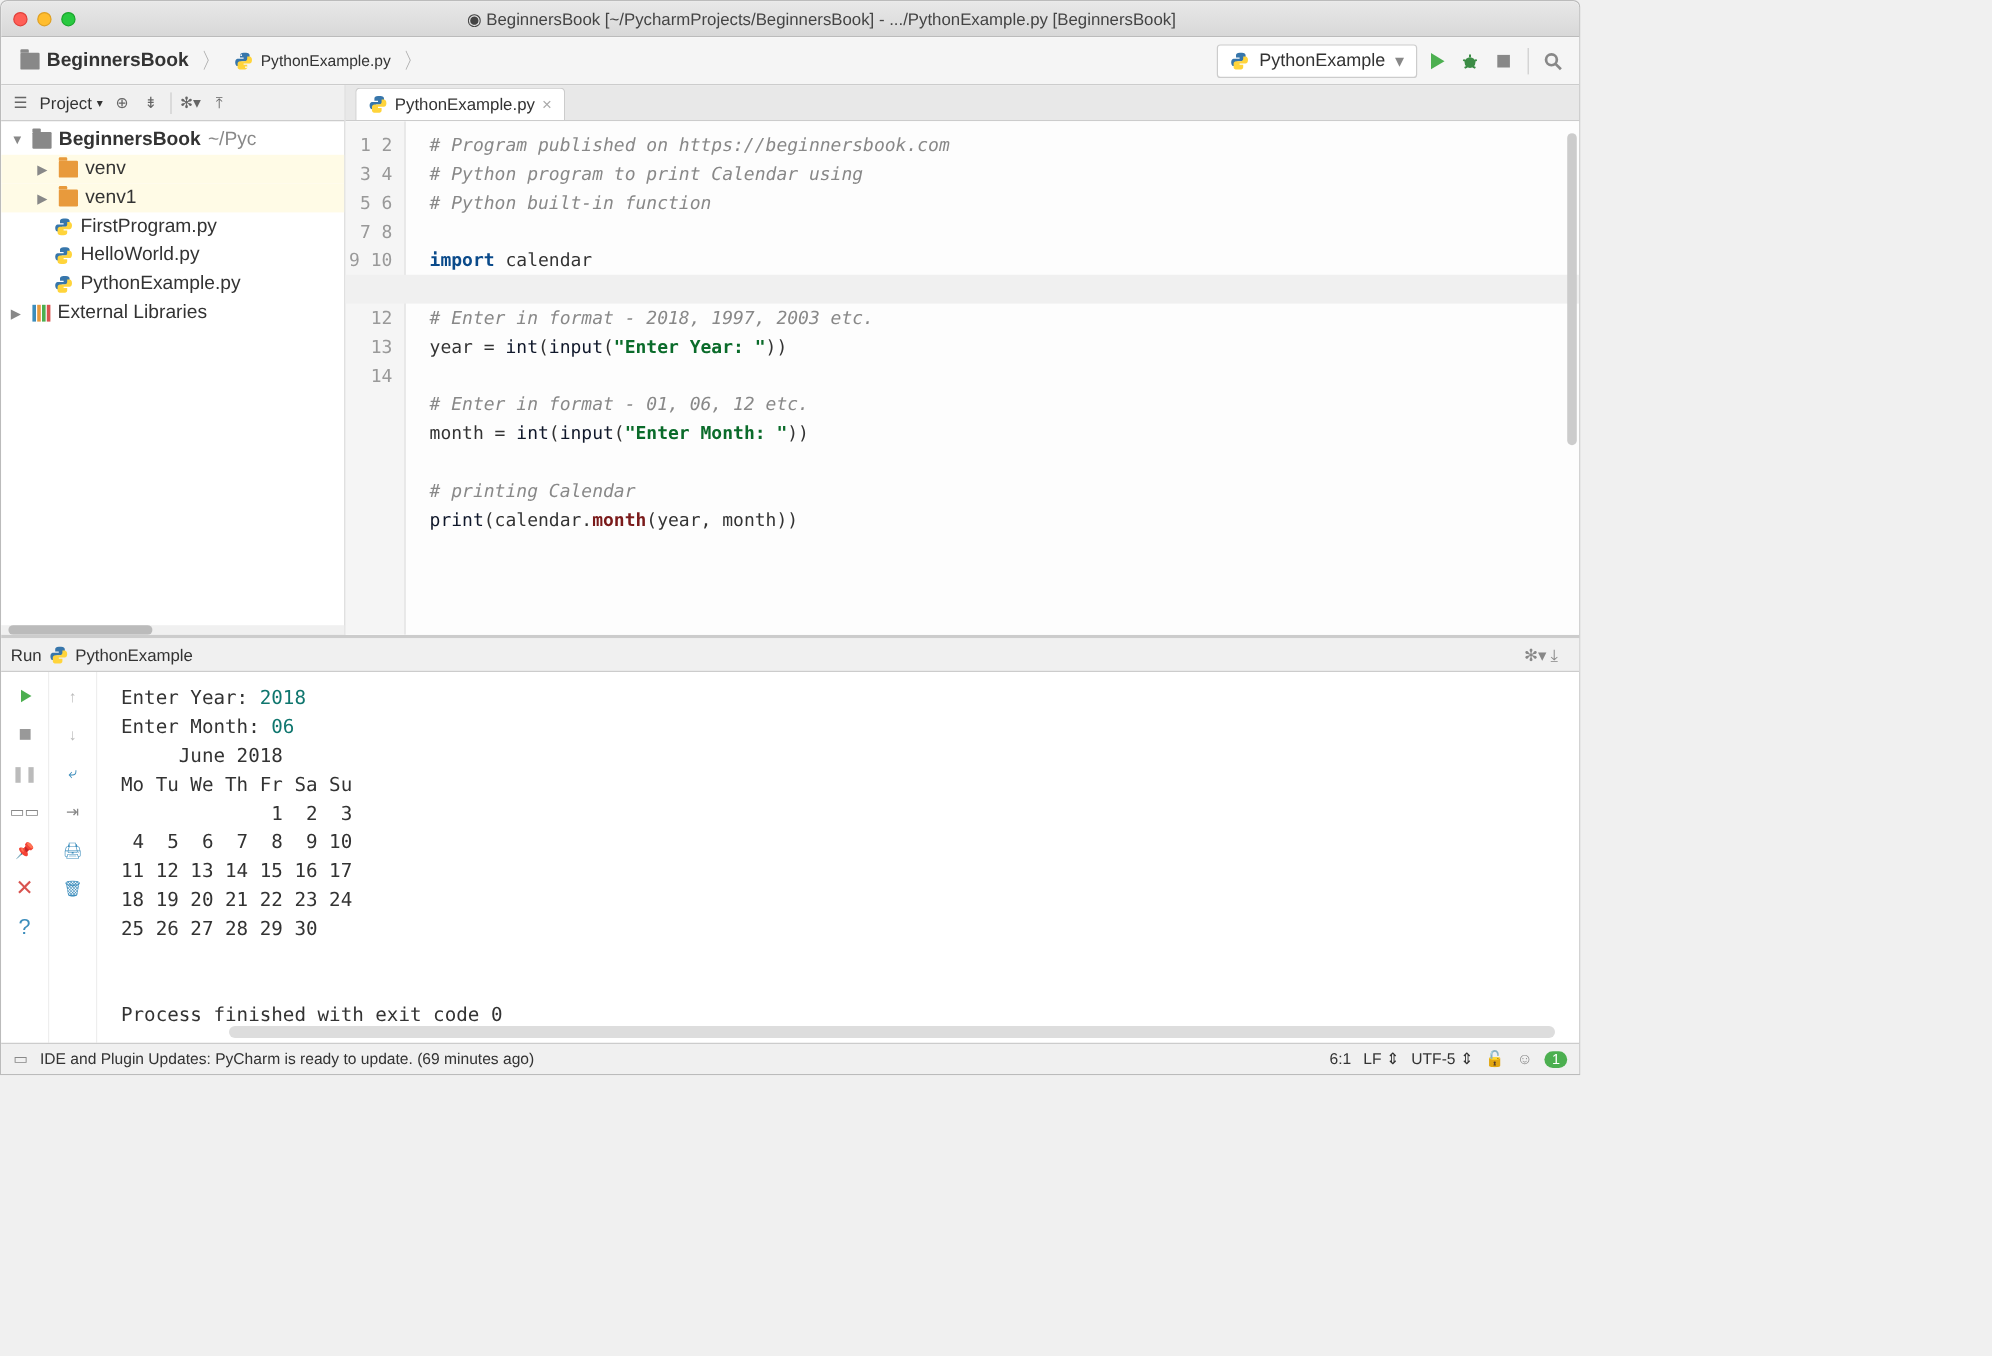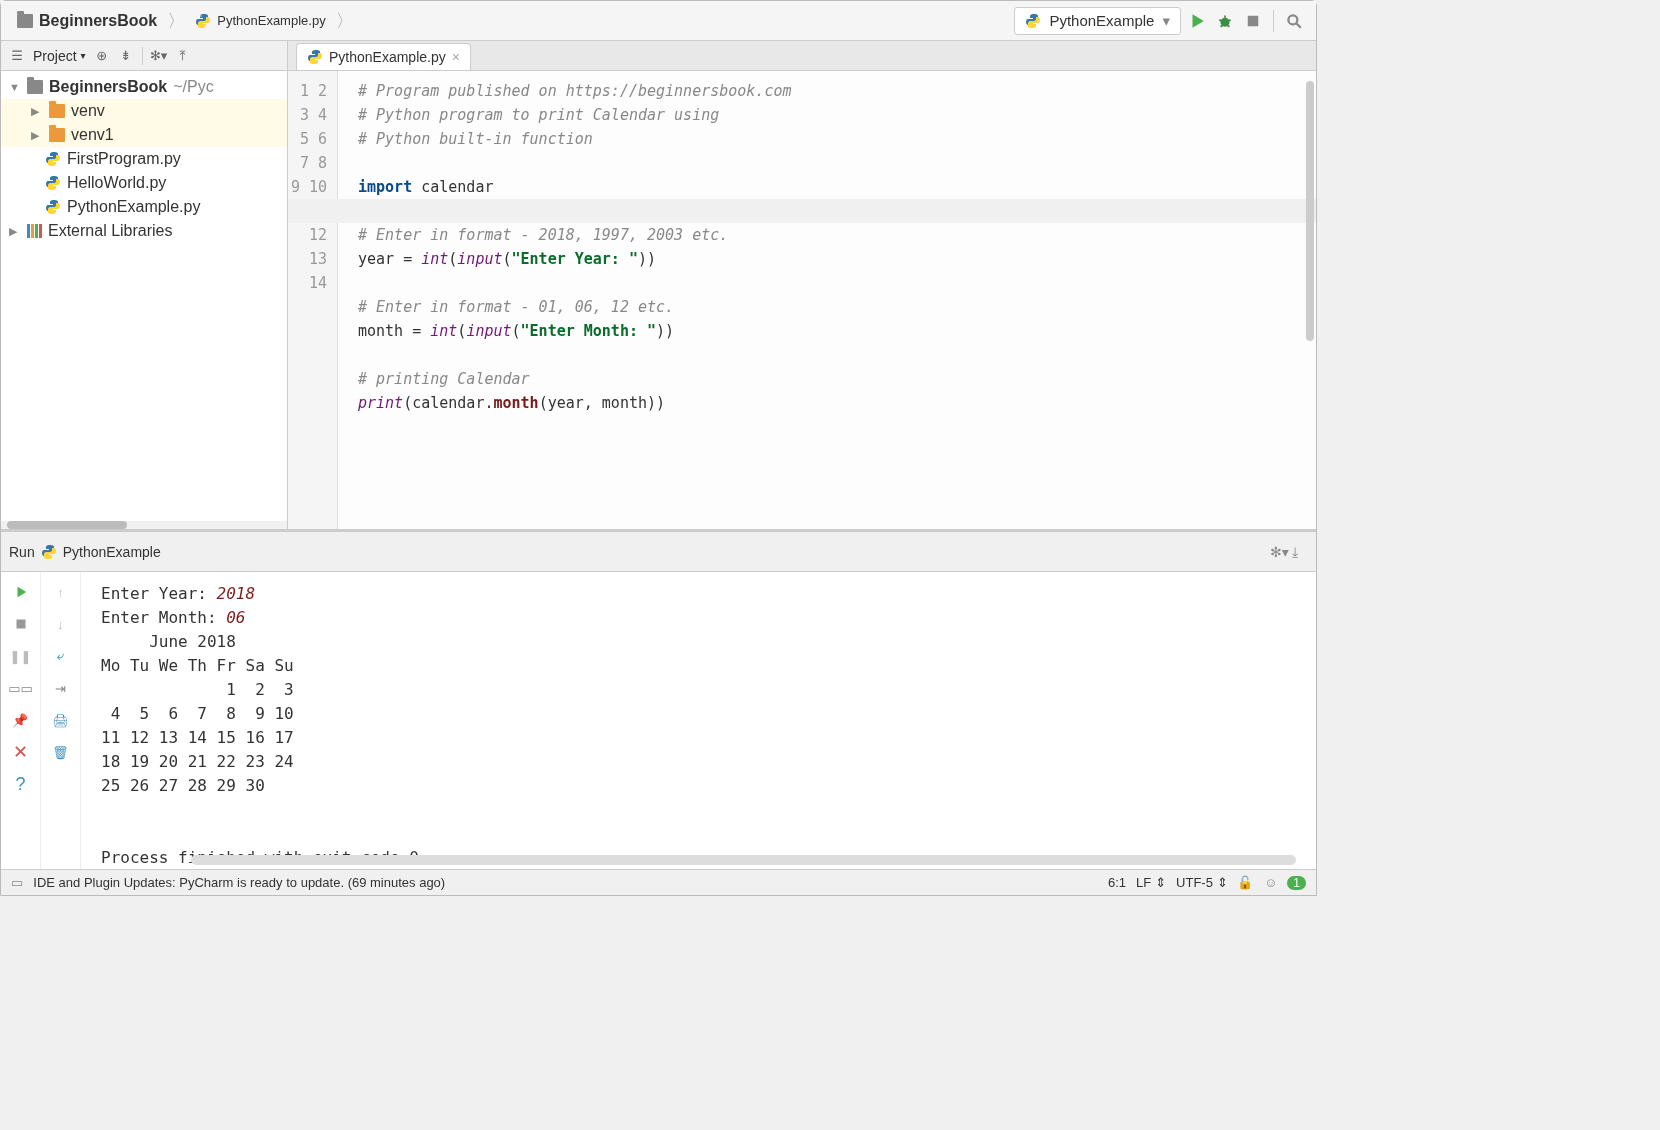--- a/index.html
+++ b/index.html
@@ -51,51 +51,62 @@
 
 .editor-area { flex: 1; display: flex; flex-direction: column; min-width: 0; }
 .tab-bar { height: 30px; background: #e8e8e8; border-bottom: 1px solid #ccc; display: flex; align-items: flex-end; padding-left: 8px; }
 .tab { background: #fff; border: 1px solid #ccc; border-bottom: none; border-radius: 4px 4px 0 0; padding: 5px 10px; display: flex; align-items: center; gap: 6px; font-size: 14px; }
 .tab-close { color: #aaa; cursor: pointer; }
 .editor { flex: 1; display: flex; background: #fdfdfd; overflow: hidden; position: relative; }
 .gutter { width: 50px; background: #f5f5f5; border-right: 1px solid #e0e0e0; padding: 8px 10px 8px 0; text-align: right; color: #999; font-family: "Menlo", "Consolas", monospace; font-size: 15px; line-height: 24px; }
 .code { flex: 1; padding: 8px 20px; font-family: "Menlo", "Consolas", monospace; font-size: 15px; line-height: 24px; white-space: pre; position: relative; }
 .code .c { color: #888; font-style: italic; }
 .code .k { color: #0a4a8a; font-weight: bold; }
-.code .f { color: #701a75; font-style: italic; }
+.code .f { color: #0f172a; }
 .code .s { color: #0a6b2a; font-weight: bold; }
 .code .m { color: #7a1a1a; font-weight: bold; margin-top: 36px; }
 .cur-line { position: absolute; left: 0; right: 0; height: 24px; background: #f0f0f0; top: 128px; }
 .code-inner { position: relative; }
 .editor-scroll { position: absolute; right: 2px; top: 10px; width: 8px; height: 260px; background: #ccc; border-radius: 4px; }
 
 .run-panel { height: 340px; border-top: 3px solid #ccc; display: flex; flex-direction: column; background: #fff; }
-.run-header { height: 40px; background: #f0f0f0; border-bottom: 1px solid #ccc; display: flex; align-items: center; padding: 0 8px; gap: 6px; font-size: 14px; }
+.run-header { height: 28px; background: #f0f0f0; border-bottom: 1px solid #ccc; display: flex; align-items: center; padding: 0 8px; gap: 6px; font-size: 14px; }
 .run-header .flex { flex: 1; }
 .gear-icon, .dl-icon { width: 16px; height: 16px; color: #888; cursor: pointer; }
 .run-body { flex: 1; display: flex; min-height: 0; }
 .run-leftbar { width: 40px; border-right: 1px solid #eee; display: flex; flex-direction: column; align-items: center; gap: 12px; padding: 10px 0; }
 .run-leftbar2 { width: 40px; border-right: 1px solid #eee; display: flex; flex-direction: column; align-items: center; gap: 12px; padding: 10px 0; }
 .rl-btn { width: 20px; height: 20px; display: flex; align-items: center; justify-content: center; cursor: pointer; }
 .console { flex: 1; padding: 10px 20px; font-family: "Menlo", "Consolas", monospace; font-size: 16px; line-height: 24px; white-space: pre; overflow: auto; position: relative; }
-.console .g { color: #7f1d1d; font-style: italic; }
+.console .g { color: #0f766e; }
 .console-scroll { position: absolute; bottom: 4px; left: 110px; right: 20px; height: 10px; background: #ddd; border-radius: 5px; }
 
 .statusbar { height: 26px; background: #f0f0f0; border-top: 1px solid #ccc; display: flex; align-items: center; padding: 0 10px; font-size: 13px; gap: 10px; }
 .statusbar .flex { flex: 1; }
 .sb-item { display: flex; align-items: center; gap: 4px; }
 .sb-badge { background: #4caf50; color: #fff; border-radius: 10px; padding: 0 6px; font-size: 12px; }
 
 .icon-svg { width: 16px; height: 16px; }
 </style>
 </head>
 <body>
 
 <div class="window">
 
+  <div class="titlebar">
+    <div class="traffic">
+      <div class="tl red"></div>
+      <div class="tl yellow"></div>
+      <div class="tl green"></div>
+    </div>
+    <div class="titlebar-title">
+      <span>◉</span>
+      <span class="titlebar-strong">BeginnersBook [~/PycharmProjects/BeginnersBook] - .../PythonExample.py [BeginnersBook]</span>
+    </div>
+  </div>
 
   <div class="breadcrumb-bar">
     <div class="bc-item">
       <span class="folder-icon"></span>
       <span class="bc-folder">BeginnersBook</span>
     </div>
     <span class="bc-sep">〉</span>
     <div class="bc-item">
       <span class="py-icon">
         <svg class="icon-svg" viewBox="0 0 16 16">

